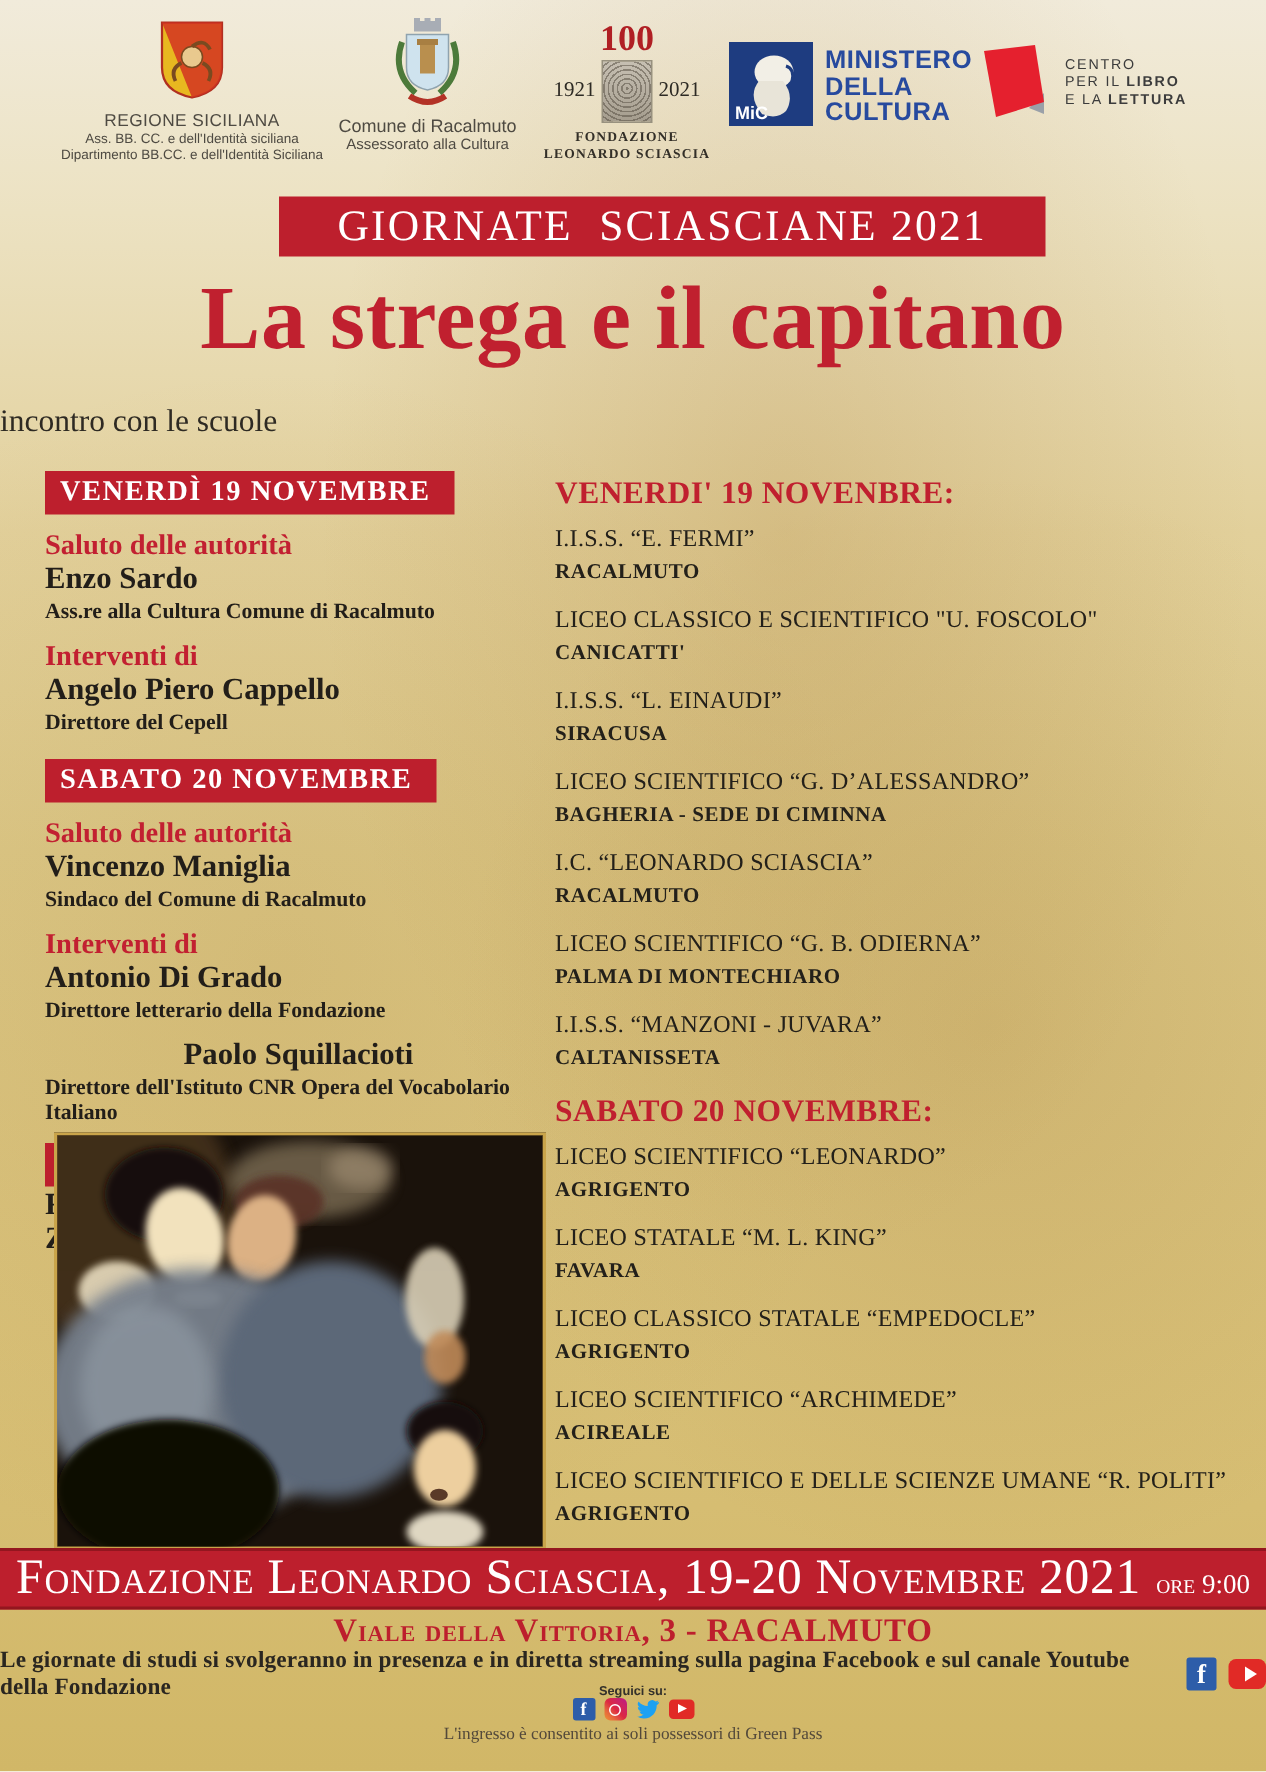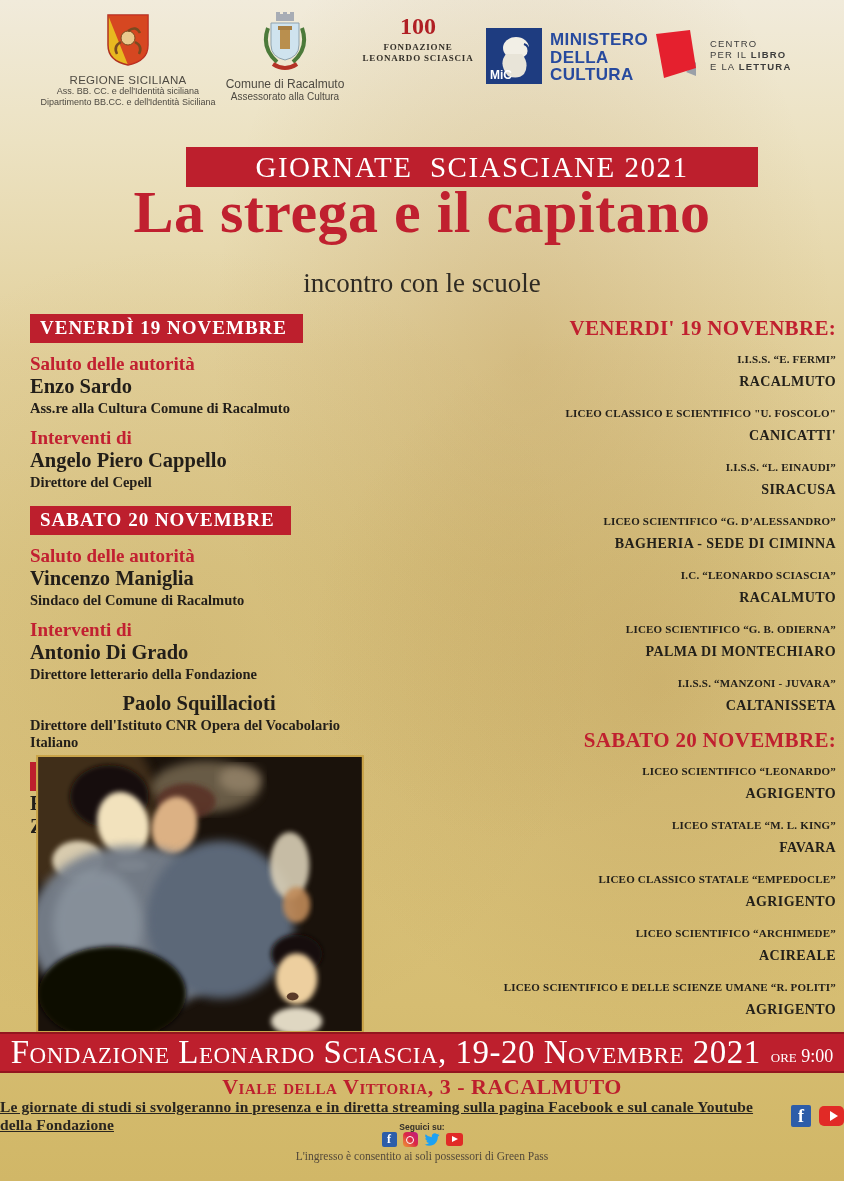--- a/index.html
+++ b/index.html
@@ -34,31 +34,31 @@
   .logo-mic{left:486px; top:28px; width:168px; display:flex; gap:8px; text-align:left;}
   .mic-square{width:56px; height:56px; background:#1e3c80; position:relative; flex:0 0 auto;}
   .mic-square .badge{position:absolute; left:4px; bottom:2px; color:#fff; font-size:12px; font-weight:bold; font-family:"Liberation Sans",sans-serif;}
   .mic-text{color:#274a9e; font-weight:bold; font-size:17px; line-height:17.5px; letter-spacing:.4px; padding-top:3px;}
   .logo-centro{left:652px; top:28px; width:170px; display:flex; gap:8px; text-align:left; align-items:center;}
   .centro-text{color:#3c3c3c; font-size:9.5px; letter-spacing:1.2px; line-height:11.5px;}
   .centro-text b{font-weight:bold;}
 
   
   .banner-giornate{
-    position:absolute; left:186px; top:131px; width:572px; height:40px;
+    position:absolute; left:186px; top:131px; width:511px; height:40px;
     background:#bd1f2d; color:#fff; display:flex; align-items:center; justify-content:center;
-    font-size:29px; letter-spacing:1.5px; white-space:pre;margin-top:16px;
+    font-size:29px; letter-spacing:1.5px; white-space:pre;
   }
   .main-title{
     position:absolute; left:0; top:178px; width:100%; text-align:center;
     color:#c0202f; font-size:60px; font-weight:bold; letter-spacing:.5px; margin:0;
   }
   .subtitle{
-    position:absolute; left:0; top:268px; width:100%; text-align:center;
-    color:#2e2a23; font-size:27px; font-weight:normal; margin:0;
+    position:absolute; left:0; top:268px; width:100%; text-align:left;
+    color:#2e2a23; font-size:21px; font-weight:normal; margin:0;
   }
 
   
   .left-col{position:absolute; left:30px; top:314px; width:338px;}
   .pg-banner{
     display:inline-block; background:#bd1f2d; color:#fff;
     font-size:19px; font-weight:bold; letter-spacing:1px;
     padding:3px 16px 4px 10px; line-height:22px;
   }
   .pg-banner.mt{margin-top:16px;}
@@ -68,44 +68,44 @@
   .pg-role{color:#221e19; font-size:14.5px; font-weight:bold; margin-top:2px; line-height:16.5px;}
 
   
   .painting{
     position:absolute; left:36px; top:755px; width:328px; height:278px;
     border:2px solid #c9a44a; box-shadow:0 0 0 1px #8a6d2f inset; background:#1a120b;
   }
   .painting svg{display:block; width:100%; height:100%;}
 
   
-  .right-col{position:absolute; left:370px; top:316px; width:466px; text-align:right;}
+  .right-col{position:absolute; left:370px; top:316px; width:466px; text-align:left;}
   .sc-heading{color:#c0202f; font-size:21px; font-weight:bold; letter-spacing:.3px; margin:0 0 9px 0; line-height:24px;}
   .sc-heading.mt{margin-top:14px;}
   .sc-item{margin-bottom:13px;}
-  .sc-school{color:#23201a; font-size:11px; font-weight:bold; line-height:21px; letter-spacing:.2px;}
+  .sc-school{color:#23201a; font-size:16px; font-weight:normal; line-height:21px; letter-spacing:.2px;}
   .sc-city{color:#23201a; font-size:14px; font-weight:bold; line-height:16px; margin-top:4px; letter-spacing:.4px;}
 
   
   .footer-bar{
     position:absolute; left:0; top:1032px; width:844px; height:41px;
     background:#bd1f2d; box-shadow:inset 0 2px 0 #93161f, inset 0 -2px 0 #93161f;
     display:flex; align-items:center; justify-content:center; gap:10px; color:#fff;
   }
   .footer-bar .venue{font-variant:small-caps; font-size:33px; font-weight:normal; letter-spacing:.5px;}
   .footer-bar .time{font-variant:small-caps; font-size:18px; font-weight:normal; padding-top:8px;}
   .address{
     position:absolute; left:0; top:1074px; width:100%; text-align:center;
     color:#bd1f2d; font-variant:small-caps; font-size:22px; font-weight:bold; letter-spacing:.5px;
   }
   .streaming-row{
     position:absolute; left:0; top:1098px; width:100%;
     display:flex; align-items:center; justify-content:center; gap:8px;
   }
-  .streaming-text{color:#2a2620; font-size:15.5px; font-weight:bold; letter-spacing:.1px;text-decoration:underline;}
+  .streaming-text{color:#2a2620; font-size:15.5px; font-weight:bold; letter-spacing:.1px;}
   .follow{position:absolute; left:0; top:1122px; width:100%; text-align:center;
     font-family:"Liberation Sans",sans-serif; font-size:8.5px; font-weight:bold; color:#33302a;}
   .social-row{position:absolute; left:0; top:1132px; width:100%;
     display:flex; align-items:center; justify-content:center; gap:6px;}
   .fineprint{position:absolute; left:0; top:1150px; width:100%; text-align:center;
     color:#53493a; font-size:11.5px; line-height:13.5px;}
 
   
   .icon-fb{width:22px; height:22px; background:#2d5da9; border-radius:2px; color:#fff;
     font-family:"Liberation Serif",serif; font-weight:bold; font-size:18px; line-height:22px; text-align:center;}
@@ -149,20 +149,25 @@
       <path d="M7,16 q-7,20 9,34" stroke="#4c7a3a" stroke-width="4" fill="none"></path>
       <path d="M41,16 q7,20 -9,34" stroke="#4c7a3a" stroke-width="4" fill="none"></path>
       <path d="M12,52 q12,8 24,0" stroke="#b33226" stroke-width="4" fill="none"></path>
     </svg>
     <div class="t1">Comune di Racalmuto</div>
     <div class="t2">Assessorato alla Cultura</div>
   </div>
 
   <div class="logo logo-fondazione">
     <div class="num">100</div>
+    <div class="years">
+      <span class="yr">1921</span>
+      <span class="fingerprint"></span>
+      <span class="yr">2021</span>
+    </div>
     <div class="fl">FONDAZIONE</div>
     <div class="fl" style="margin-top:0;">LEONARDO SCIASCIA</div>
   </div>
 
   <div class="logo logo-mic">
     <div class="mic-square">
       <svg width="56" height="56" viewBox="0 0 56 56">
         <ellipse cx="30" cy="20" rx="13" ry="11" fill="#f2efe6"></ellipse>
         <path d="M20,26 q-8,10 2,22 q10,4 16,-2 q6,-10 -2,-20 Z" fill="#e8e4d8"></path>
         <path d="M38,16 q6,2 4,10" stroke="#1e3c80" stroke-width="2" fill="none"></path>

